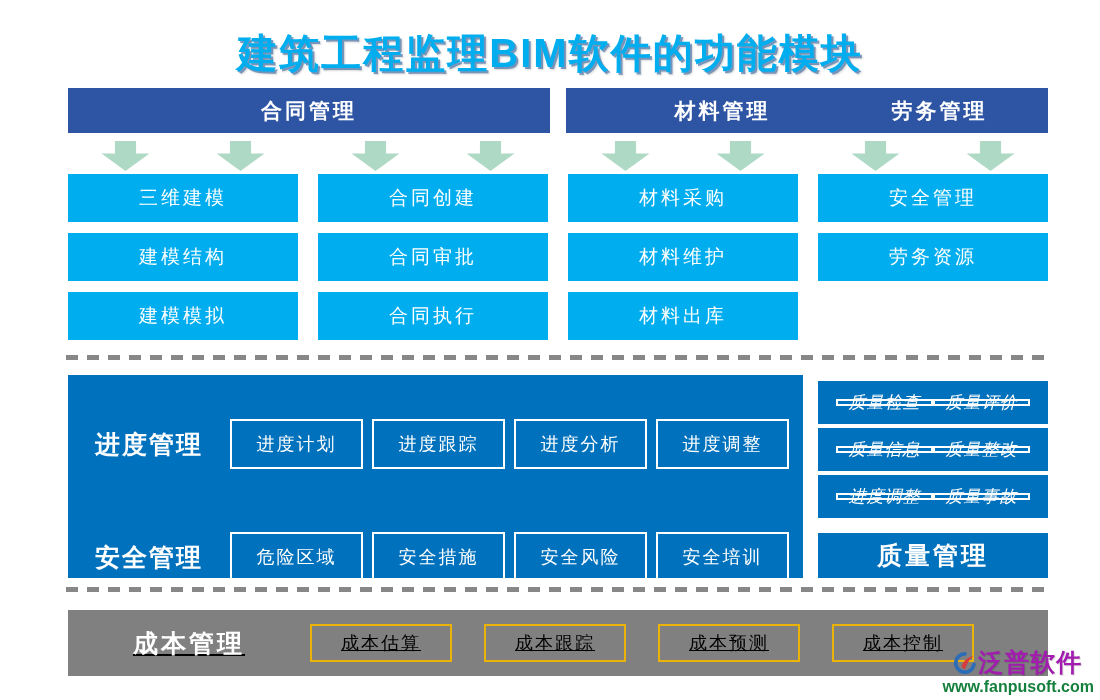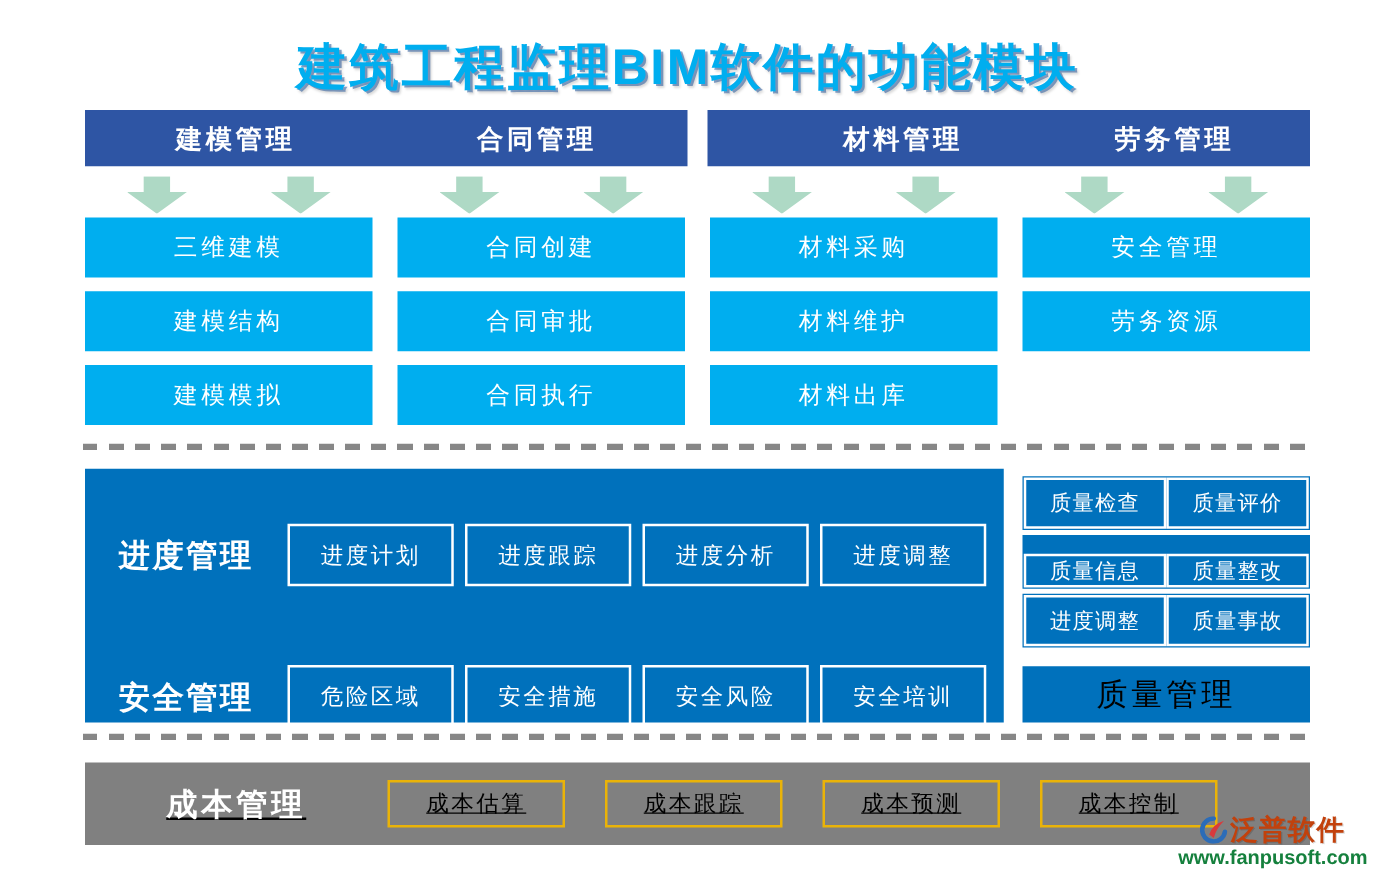--- a/index.html
+++ b/index.html
@@ -60,63 +60,62 @@
     font-size:25px; font-weight:bold; letter-spacing:2px;font-family:Liberation Serif, serif;
   }
   .mid-box {
     width:133px; height:50px; border:2px solid #ffffff; margin-right:9px;
     color:#ffffff; display:flex; align-items:center; justify-content:center;
     font-size:18px; letter-spacing:2px;
   }
 
   
   .q-row { position:absolute; left:818px; width:230px; height:43px;
-    background:#0071BC; padding:1px; display:flex; }
-  .q-row.q0 { top:381px; } .q-row.q1 { top:428px;align-items:flex-end; } .q-row.q2 { top:475px; }
+    background:#0071BC; padding:18px; display:flex;font-style:italic; }
+  .q-row.q0 { top:381px; } .q-row.q1 { top:428px; } .q-row.q2 { top:475px; }
   .q-cell {
     flex:1; border:2px solid #ffffff; background:#0071BC;
     color:#ffffff; display:flex; align-items:center; justify-content:center;
     font-size:17px; letter-spacing:1px;
   }
   .q-header {
     position:absolute; left:818px; top:533px; width:230px; height:45px;
-    background:#0071BC; color:#000000; display:flex; align-items:center; justify-content:center;
-    font-size:25px; font-weight:normal; letter-spacing:3px;
+    background:#0071BC; color:#ffffff; display:flex; align-items:center; justify-content:center;
+    font-size:25px; font-weight:bold; letter-spacing:3px;
   }
 
   
   .cost-bar { position:absolute; left:68px; top:610px; width:980px; height:66px;
     background:#808080; display:flex; align-items:center;text-decoration:underline; }
   .cost-label {
     width:242px; text-align:center; color:#ffffff;
     font-size:25px; font-weight:bold; letter-spacing:3px;
   }
   .cost-box {
     width:142px; height:38px; border:2px solid #eab308; margin-right:32px;
     color:#000000; display:flex; align-items:center; justify-content:center;
     font-size:18px; letter-spacing:2px;
   }
 
   
   .logo { position:absolute; right:6px; bottom:4px; z-index:5;
     display:flex; flex-direction:column; align-items:center; background:rgba(255,255,255,0.0); }
   .logo-top { display:flex; align-items:center; gap:2px; }
-  .logo-name { color:#c2410c; font-size:22px; font-weight:bold; letter-spacing:1px;
+  .logo-name { color:#a21caf; font-size:25px; font-weight:bold; letter-spacing:1px;
     text-shadow:1px 1px 0 rgba(0,0,0,0.15); }
   .logo-url { color:#15803d; font-size:16px; font-weight:bold; margin-top:-1px; }
 </style>
 </head>
 <body>
 
 <div class="canvas">
 
   <div class="title">建筑工程监理BIM软件的功能模块</div>
 
   <div class="hdr-bar left">
-    <div class="hdr-label">建模管理</div>
     <div class="hdr-label">合同管理</div>
   </div>
   <div class="hdr-bar right">
     <div class="hdr-label">材料管理</div>
     <div class="hdr-label">劳务管理</div>
   </div>
 
   <div class="arrow-row c0">
     <div class="arrow"></div>
     <div class="arrow"></div>

